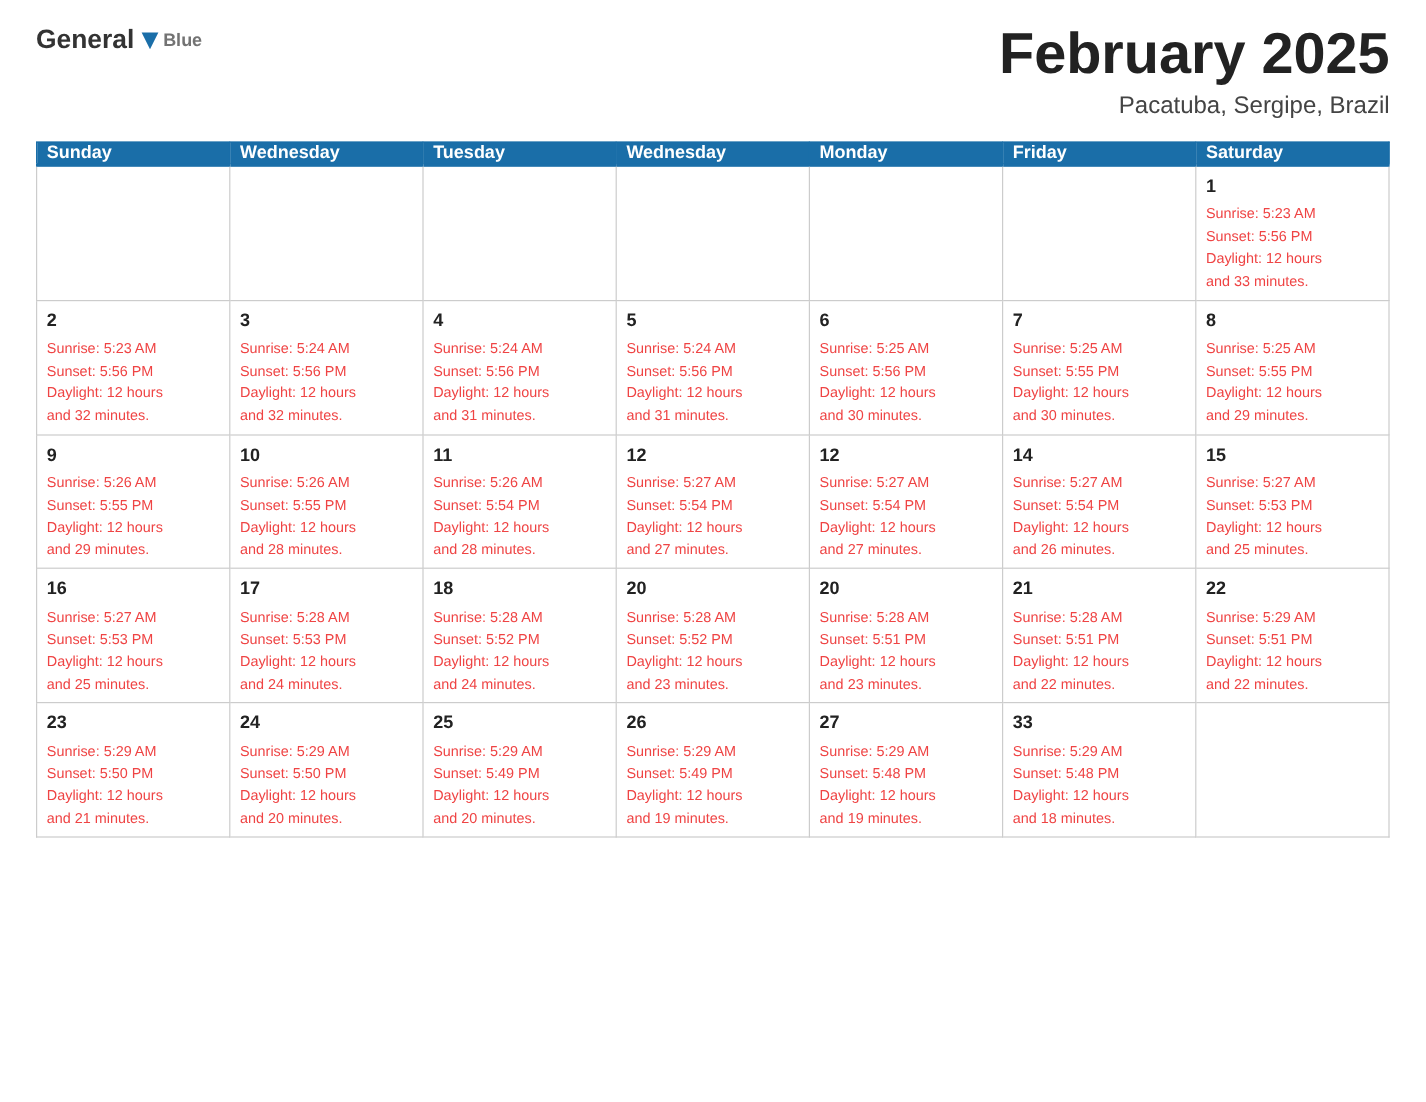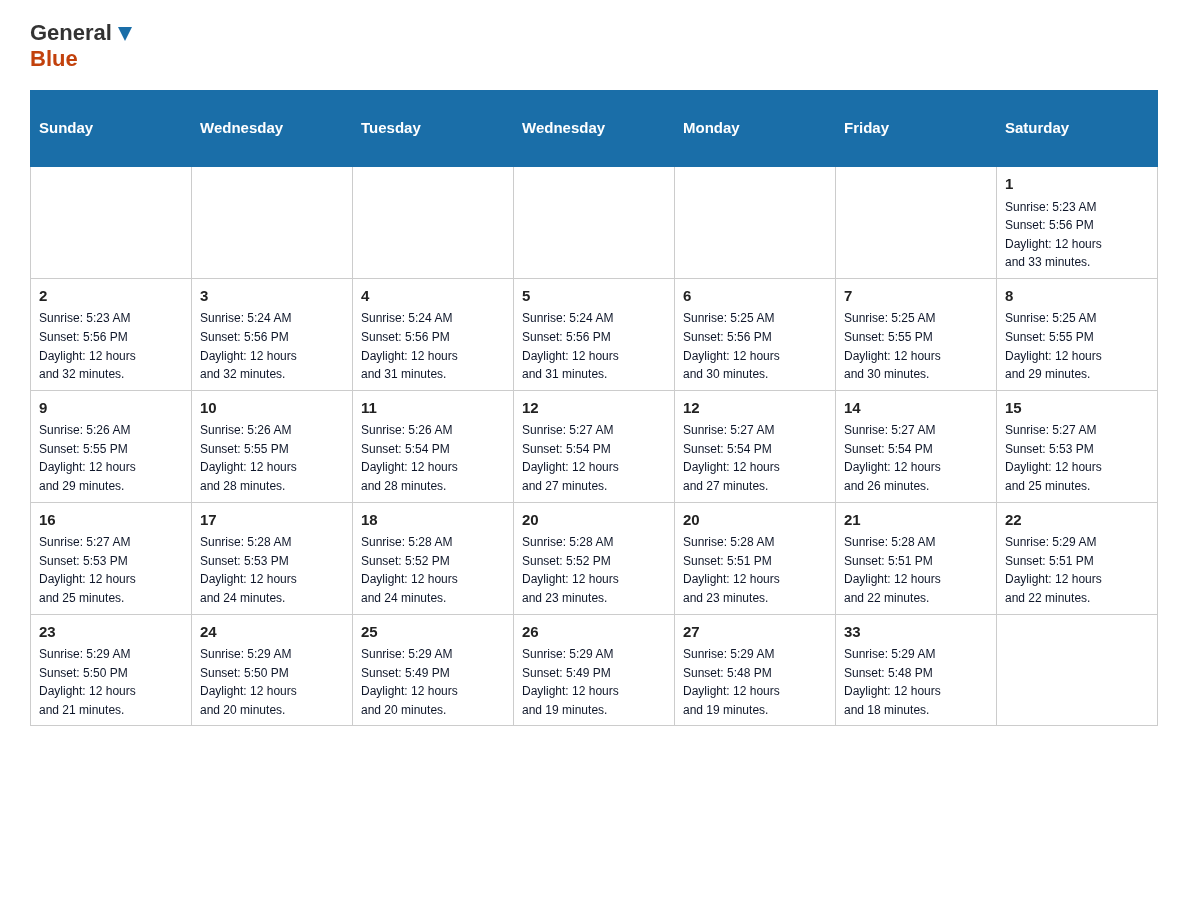--- a/index.html
+++ b/index.html
@@ -16,23 +16,23 @@
       justify-content: space-between;
       align-items: flex-start;
       margin-bottom: 18px;
     }
     .logo-text-general {
       font-size: 22px;
       font-weight: bold;
       color: #333;
     }
     .logo-blue {
-      font-size: 22px;
-      font-weight: bold;
-      color: #c2410c;
+      font-size: 15px;
+      font-weight: bold;
+      color: #737373;
     }
     .logo-line2 {
       display: flex;
       align-items: center;
     }
     .title-area {
       text-align: right;
     }
     .calendar-title {
       font-size: 48px;
@@ -46,21 +46,21 @@
       margin-top: 4px;
     }
     table {
       width: 100%;
       border-collapse: collapse;
       table-layout: fixed;
     }
     thead tr th {
       background-color: #1a6ea8;
       color: #fff;
-      padding: 28px 8px;
+      padding: 0 8px;
       font-size: 15px;
       font-weight: bold;
       text-align: left;
       border: 1px solid #1a6ea8;
     }
     tbody tr td {
       vertical-align: top;
       border: 1px solid #ccc;
       padding: 6px 8px;
       height: 110px;
@@ -76,49 +76,52 @@
     }
     .day-number {
       font-size: 15px;
       font-weight: bold;
       color: #222;
       display: block;
       margin-bottom: 2px;
     }
     .day-info {
       font-size: 12px;
-      color: #0f172a;
+      color: #ef4444;
       line-height: 1.55;
     }
     .empty-cell {
       background: #fff;
     }
     .logo-container {
       display: flex;
-      flex-direction: column;
     }
     .logo-row1 {
       display: flex;
       align-items: center;
     }
   </style>
 </head>
 <body>
 
 <div class="header">
   <div class="logo-container">
     <div class="logo-row1">
       <span class="logo-text-general">General</span>
       <svg width="22" height="22" viewBox="0 0 22 22" style="margin-left:2px;margin-top:2px;">
         <polygon points="4,4 18,4 11,18" fill="#1a6ea8"></polygon>
       </svg>
     </div>
     <div class="logo-line2">
       <span class="logo-blue">Blue</span>
     </div>
+  </div>
+  <div class="title-area">
+    <div class="calendar-title">February 2025</div>
+    <div class="calendar-subtitle">Pacatuba, Sergipe, Brazil</div>
   </div>
 </div>
 
 <table>
   <thead>
     <tr>
       <th>Sunday</th>
       <th>Wednesday</th>
       <th>Tuesday</th>
       <th>Wednesday</th>

